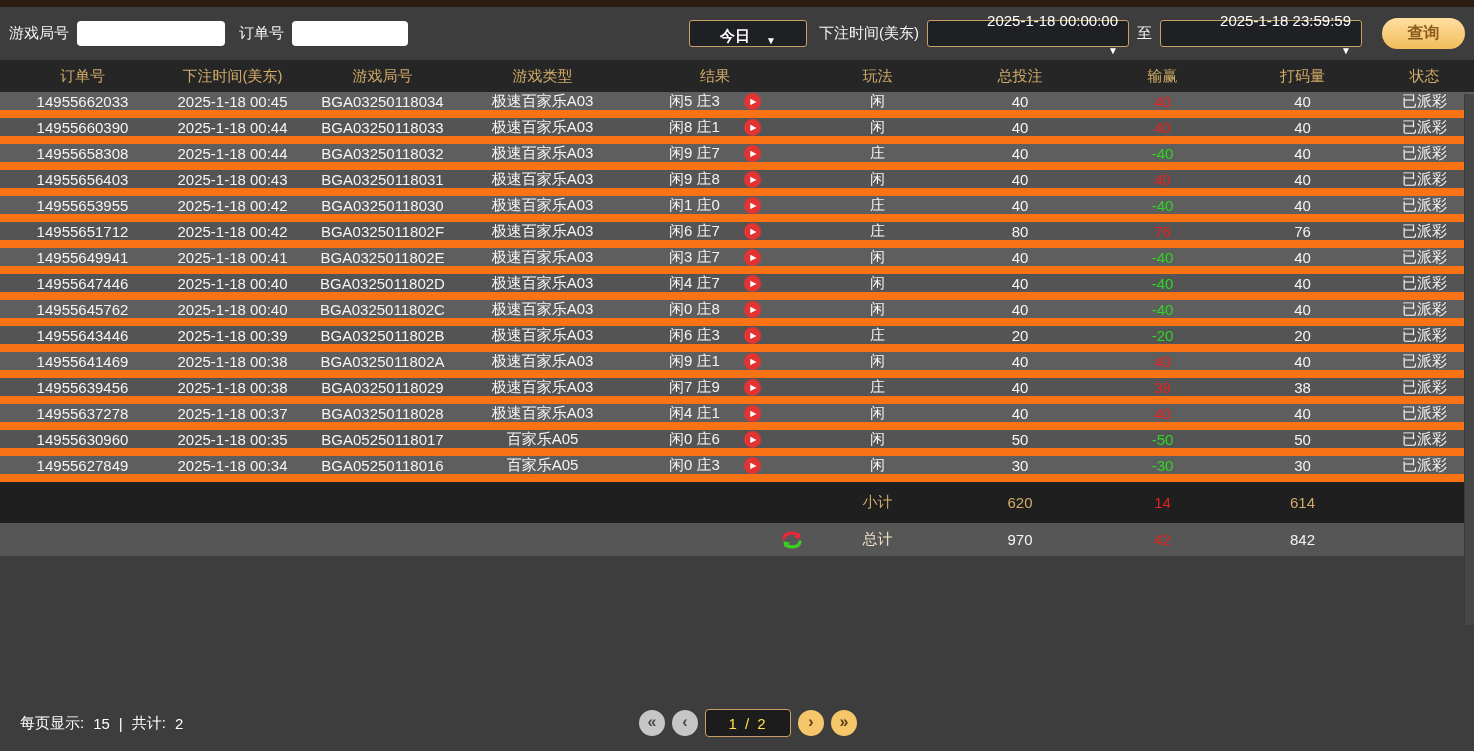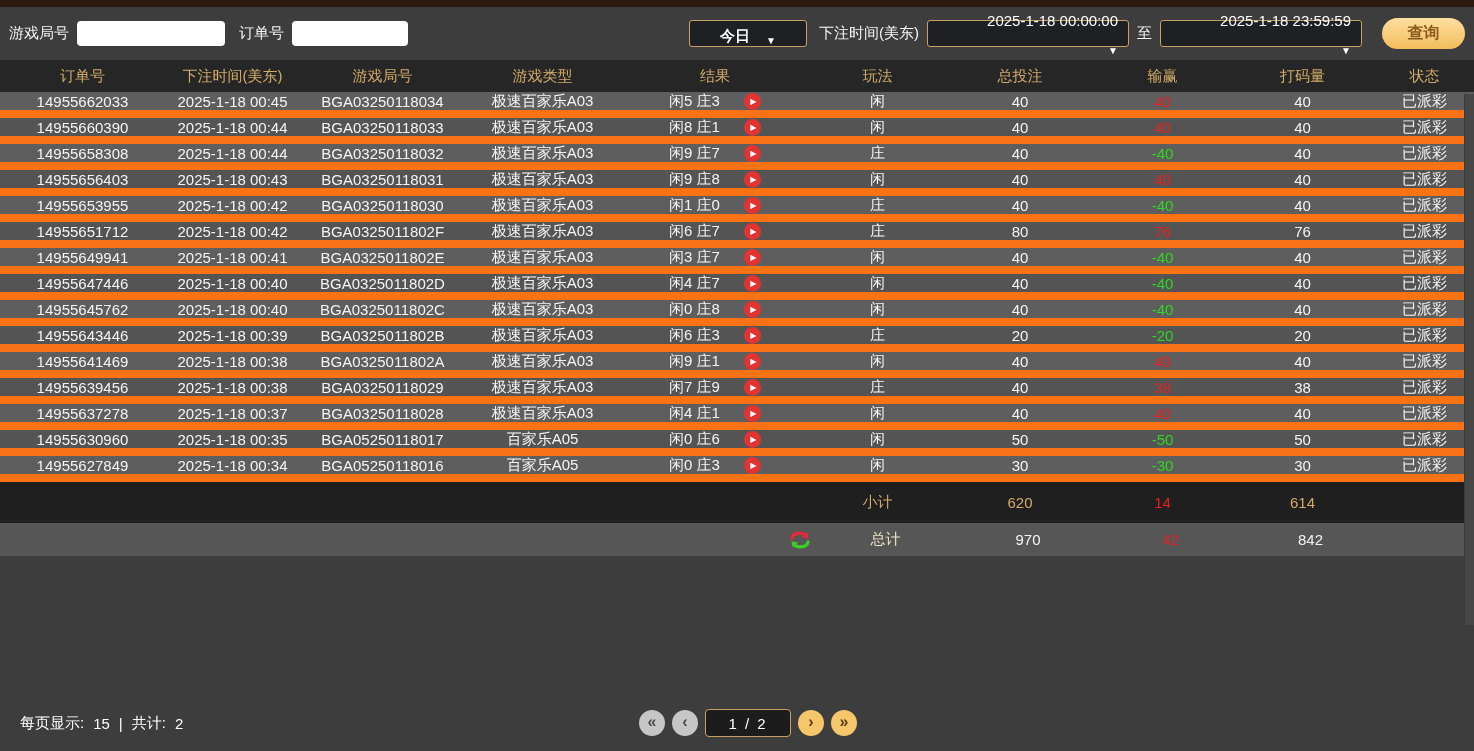--- a/index.html
+++ b/index.html
@@ -54,21 +54,21 @@
   .play {
     width:17px; height:17px; border-radius:50%; background:#e23333; color:#fff;
     display:inline-flex; align-items:center; justify-content:center;
     font-size:8px; padding-left:2px; cursor:pointer; flex:0 0 auto;
   }
   .win  { color:#e42222; }
   .loss { color:#2fd622; }
 
   .subtotal-row { height:41px; background:#1f1f1f; color:#d2ab68; }
   .subtotal-row div, .total-row div { text-align:center; }
-  .total-row { height:35px; background:#565656; color:#efe3c4; border-bottom:2px solid #3f3f3f;padding-left:8px; }
+  .total-row { height:35px; background:#565656; color:#efe3c4; border-bottom:2px solid #3f3f3f; }
   .total-row .num { color:#f4f4f4; }
   .swap-wrap { display:flex; justify-content:flex-end; padding-right:6px; }
 
   .scroll-rail {
     position:absolute; right:0; top:94px; width:10px; height:531px;
     background:#474747; border-left:1px solid #3a3a3a;
   }
 
   
   .footer {
@@ -82,21 +82,21 @@
   }
   .pbtn {
     width:26px; height:26px; border-radius:50%; border:none; cursor:pointer;
     font-size:16px; font-weight:bold; line-height:1;
     display:flex; align-items:center; justify-content:center; padding-bottom:2px;
   }
   .pbtn.disabled { background:#c6c6c6; color:#4a4a4a; }
   .pbtn.active   { background:#f6c76a; color:#5a3c10; }
   .page-box {
     width:86px; height:28px; background:#1c1c1c; border:1px solid #c9a063;
-    border-radius:4px; color:#ffffff; display:flex; align-items:center;
+    border-radius:4px; color:#fde047; display:flex; align-items:center;
     justify-content:center; letter-spacing:2px;
   }
 </style>
 </head>
 <body>
 
 <div class="top-strip"></div>
 
 <div class="filter-bar">
   <span class="flabel">游戏局号</span>

